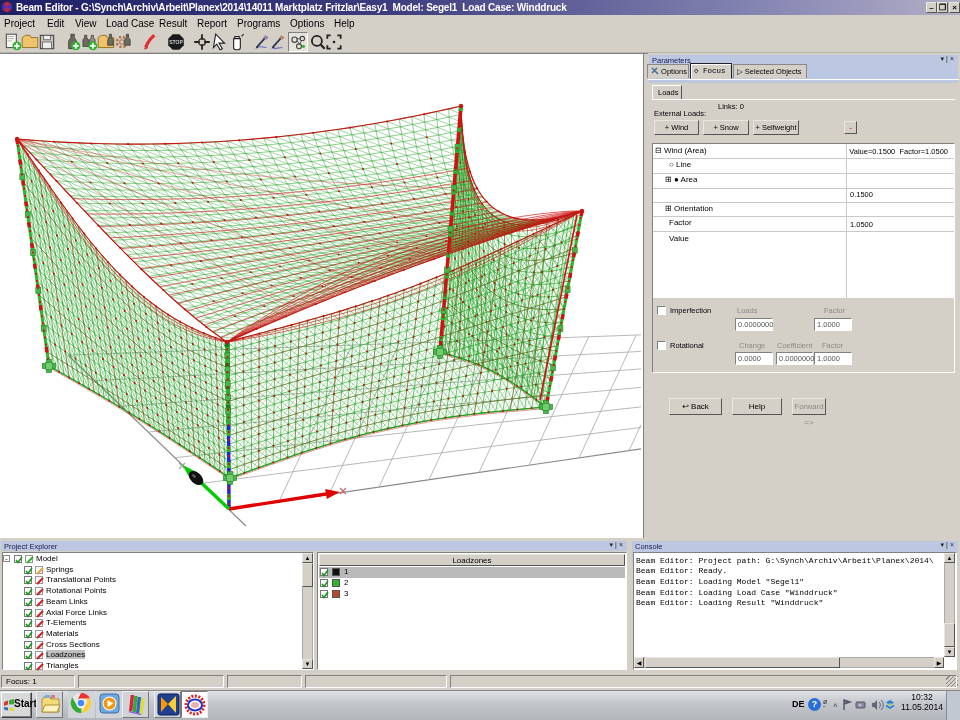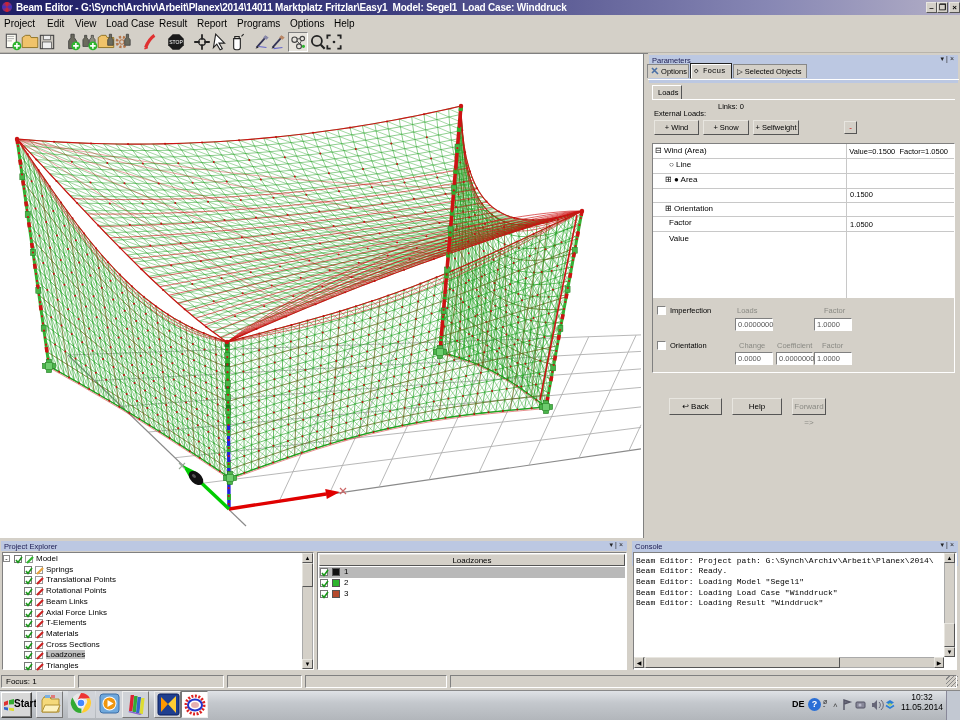--- a/index.html
+++ b/index.html
@@ -931,21 +931,21 @@
     <svg width="9" height="9" style="display:block"></svg>
   </div>
 <div class="abs" style="left:670px;top:306px;font-size:7.5px;">Imperfection</div>
 <div class="abs" style="left:737px;top:306px;font-size:7.5px;color:#8a8a84;">Loads</div>
 <div class="abs sunken" style="left:735px;top:318px;width:38px;height:13px;background:#fff;font-size:7.5px;padding-left:2px;line-height:12px;color:#555;">0.0000000</div>
 <div class="abs" style="left:824px;top:306px;font-size:7.5px;color:#8a8a84;">Factor</div>
 <div class="abs sunken" style="left:814px;top:318px;width:38px;height:13px;background:#fff;font-size:7.5px;padding-left:2px;line-height:12px;color:#555;">1.0000</div>
 <div class="abs sunken" style="left:657px;top:341px;width:9px;height:9px;background:#fff;">
     <svg width="9" height="9" style="display:block"></svg>
   </div>
-<div class="abs" style="left:670px;top:341px;font-size:7.5px;">Orientation</div>
+<div class="abs" style="left:670px;top:341px;font-size:7.5px;">Rotational</div>
 <div class="abs" style="left:739px;top:341px;font-size:7.5px;color:#8a8a84;">Change</div>
 <div class="abs" style="left:777px;top:341px;font-size:7.5px;color:#8a8a84;">Coefficient</div>
 <div class="abs" style="left:822px;top:341px;font-size:7.5px;color:#8a8a84;">Factor</div>
 <div class="abs sunken" style="left:735px;top:352px;width:38px;height:13px;background:#fff;font-size:7.5px;padding-left:2px;line-height:12px;color:#555;">0.0000</div>
 <div class="abs sunken" style="left:776px;top:352px;width:37px;height:13px;background:#fff;font-size:7.5px;padding-left:2px;line-height:12px;color:#555;">0.0000000</div>
 <div class="abs sunken" style="left:814px;top:352px;width:38px;height:13px;background:#fff;font-size:7.5px;padding-left:2px;line-height:12px;color:#555;">1.0000</div>
 <div class="abs btn" style="left:669px;top:398px;width:53px;height:17px;font-size:8px;text-align:center;line-height:16px;">↩ Back</div>
 <div class="abs btn" style="left:732px;top:398px;width:50px;height:17px;font-size:8px;text-align:center;line-height:16px;">Help</div>
 <div class="abs btn" style="left:792px;top:398px;width:34px;height:17px;font-size:8px;text-align:center;line-height:16px;color:#8a8a84;">Forward =&gt;</div>
 <div class="abs" style="left:0;top:540px;width:628px;height:133px;background:#d4d0c8;"></div>

